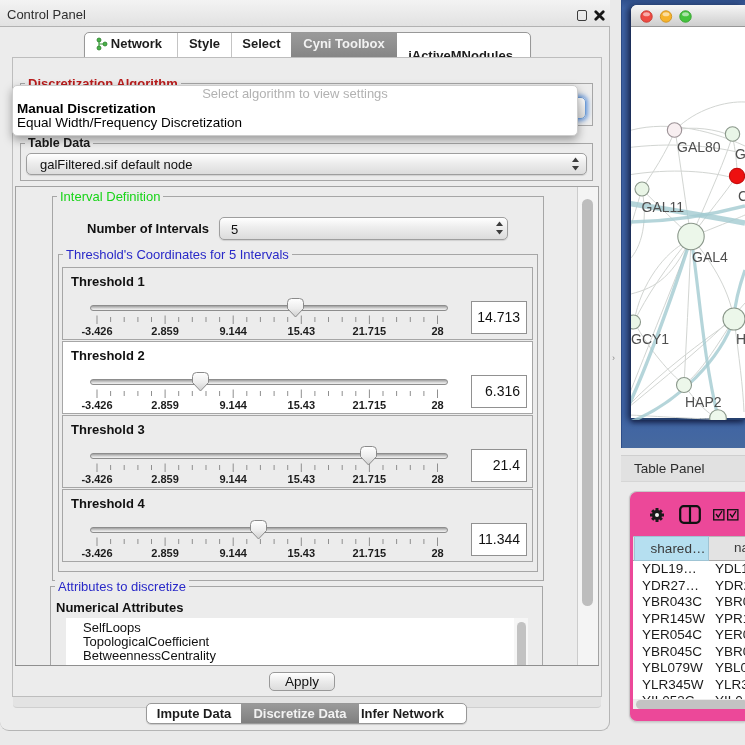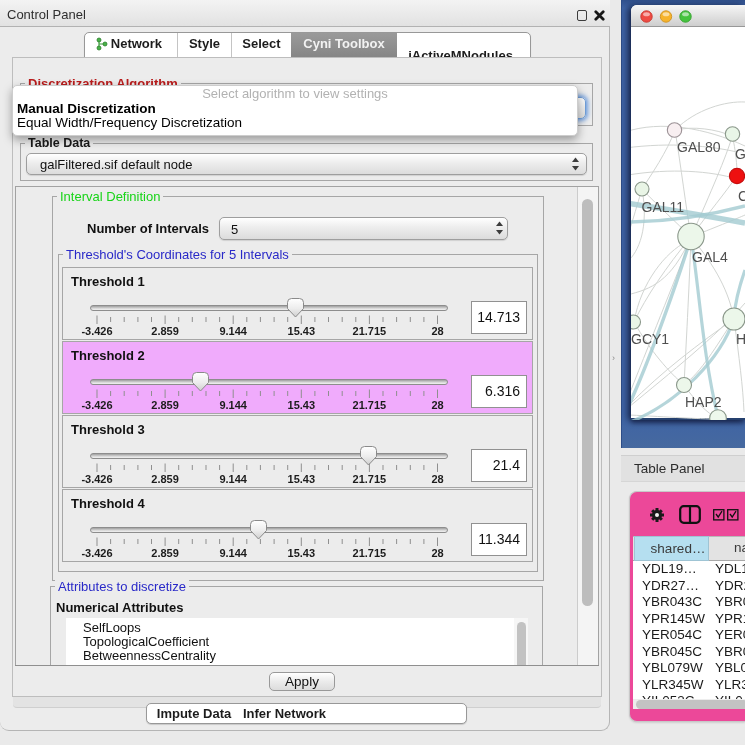--- a/index.html
+++ b/index.html
@@ -119,21 +119,21 @@
         <line class="tick" x1="360.9" y1="2" x2="360.9" y2="7"></line>
       </svg>
       <div class="slabel" style="left:34.0px;top:57px;">-3.426</div>
       <div class="slabel" style="left:102.1px;top:57px;">2.859</div>
       <div class="slabel" style="left:170.2px;top:57px;">9.144</div>
       <div class="slabel" style="left:238.3px;top:57px;">15.43</div>
       <div class="slabel" style="left:306.4px;top:57px;">21.715</div>
       <div class="slabel" style="left:374.5px;top:57px;">28</div>
       <div class="tfield" style="left:408px;top:33px;width:56px;height:33px;line-height:31px;padding-right:6px;">14.713</div>
     </div>
-    <div class="abs" style="left:62px;top:341px;width:471px;height:73px;border:1px solid #a6a6a6;background:#f0abfc;">
+    <div class="abs" style="left:62px;top:341px;width:471px;height:73px;border:1px solid #a6a6a6;background:#ffffff;">
       <div class="thrlabel" style="left:8px;top:6px;">Threshold 2</div>
       <div class="abs" style="left:27px;top:37px;width:358px;height:6px;border-radius:3px;background:linear-gradient(#9f9f9f,#d9d9d9 60%,#f2f2f2);border:1px solid #8d8d8d;"></div>
       <svg class="abs" style="left:129.0px;top:30px;" width="17" height="20" viewBox="0 0 17 20">
 <defs>
           <linearGradient id="tg2" x1="0" y1="0" x2="0" y2="1">
             <stop offset="0" stop-color="#ffffff"></stop>
             <stop offset="0.55" stop-color="#ececec"></stop>
             <stop offset="1" stop-color="#cfcfcf"></stop>
           </linearGradient>
         </defs>
@@ -281,20 +281,21 @@
  <div class="item" style="position:absolute;left:17px;top:17px;">TopologicalCoefficient</div>
  <div class="item" style="position:absolute;left:17px;top:31px;">BetweennessCentrality</div>
 </div>
 <div class="abs" style="left:514px;top:618px;width:14px;height:48px;background:#f6f6f6;"></div>
 <div class="abs" style="left:517px;top:622px;width:9px;height:44px;background:#c2c2c2;border-radius:5px 5px 0 0;"></div>
 <div class="abs" style="left:15px;top:665px;width:584px;height:1px;background:#8f8f8f;"></div>
 
 <div class="abs" style="left:269px;top:672px;width:66px;height:19px;background:linear-gradient(#ffffff,#ebebeb 50%,#dcdcdc);border:1px solid #999999;border-radius:5px;font-size:13.5px;color:#111;text-align:center;line-height:17px;">Apply</div>
 <div class="tabbar" style="left:146px;top:703px;width:321px;height:21px;">
       <div class="tabseg" style="width:94px;line-height:19px;">Impute Data</div>
+      <div class="tabseg" style="width:118px;line-height:19px;background:linear-gradient(#9a9a9a,#7f7f7f);color:#f2f2f2;">Discretize Data</div>
       <div class="tabseg" style="width:87px;line-height:19px;">Infer Network</div>
     </div>
 
 <div class="abs" style="left:12px;top:85px;width:566px;height:51px;background:#ffffff;border:1px solid #cdcdcd;border-radius:5px;box-shadow:0 4px 10px rgba(0,0,0,0.35);"></div>
 <div class="abs" style="left:12px;top:86px;width:566px;text-align:center;font-size:13px;color:#b2b2b2;">Select algorithm to view settings</div>
 <div class="abs" style="left:17px;top:101px;font-size:13.5px;font-weight:bold;color:#000;">Manual Discretization</div>
 <div class="abs" style="left:17px;top:115px;font-size:13.5px;color:#000;">Equal Width/Frequency Discretization</div>
 
 <div class="abs" style="left:610px;top:0;width:11px;height:745px;background:#eaeaea;"></div>
 <div class="abs" style="left:612px;top:353px;font-size:9px;color:#8a8a8a;">›</div>

